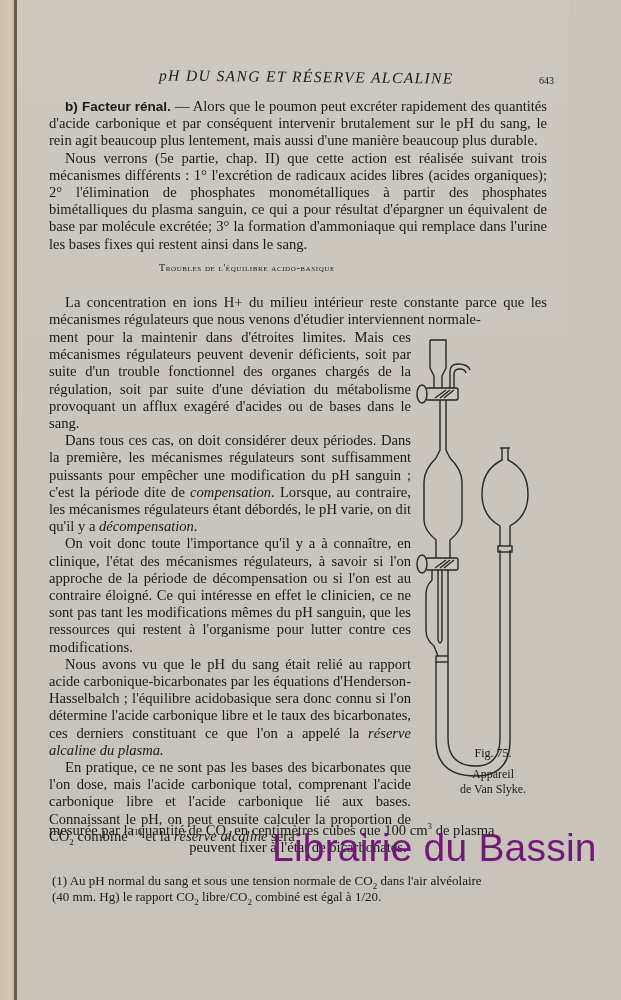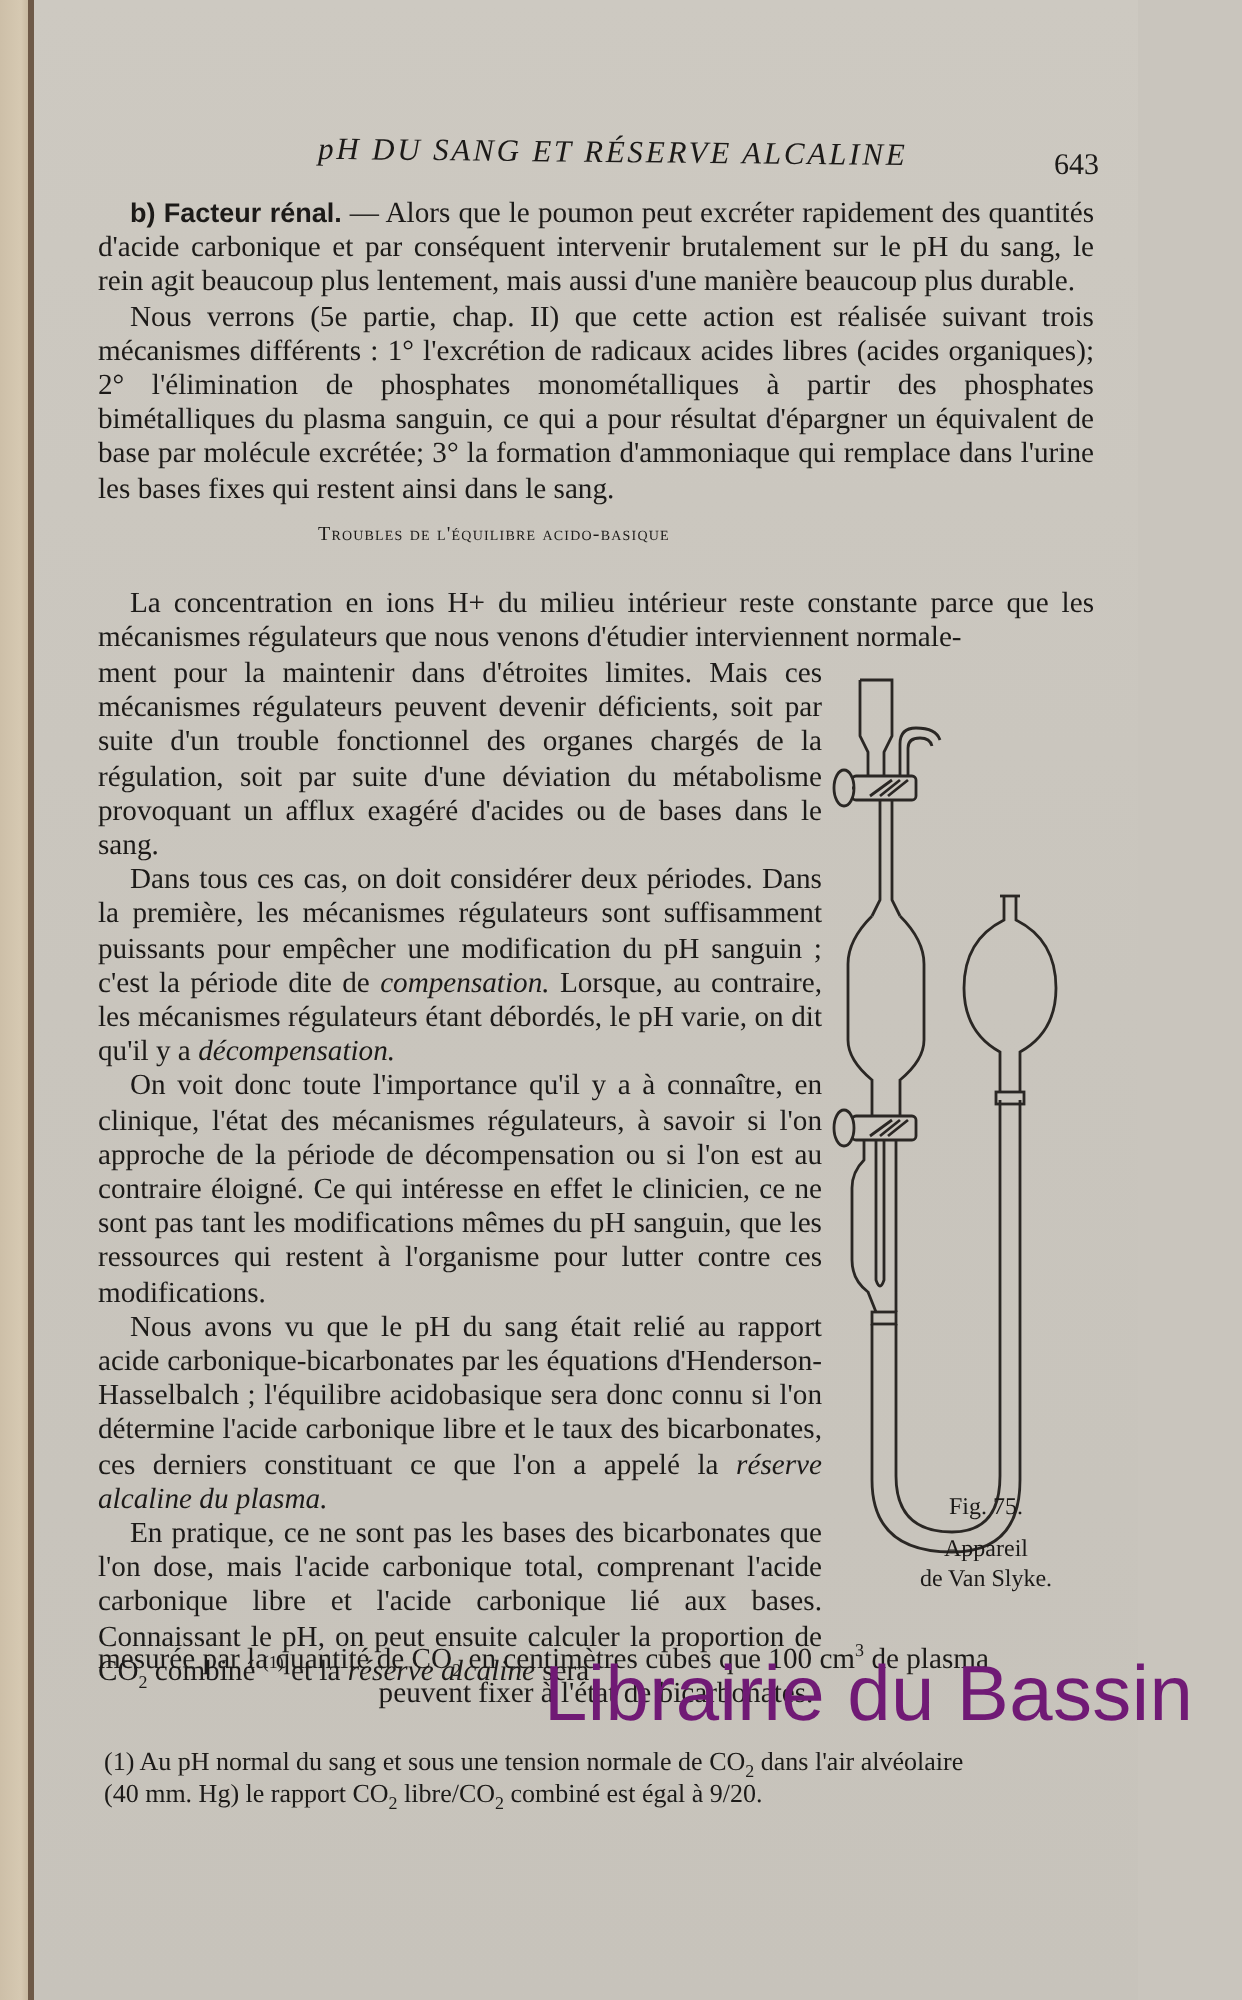--- a/index.html
+++ b/index.html
@@ -20,22 +20,22 @@
   .page {
     position:absolute; left:17px; top:0; width:552px; height:1000px;
     background:linear-gradient(180deg,#cdc9c1 0%,#c9c5bd 50%,#c7c3bb 100%);
   }
   .running-head {
     position:absolute; top:68px; left:142px;
     font-family:"Liberation Serif",serif; font-style:italic;
     font-size:15.5px; letter-spacing:1.4px; transform:rotate(0.6deg);
   }
   .page-number {
-    position:absolute; top:75px; left:510px;
-    font-family:"Liberation Serif",serif; font-size:15px;
+    position:absolute; top:75px; left:522px;
+    font-family:"Liberation Serif",serif; font-size:10px;
   }
   .block {
     position:absolute; left:32px; width:498px;
     font-family:"Liberation Serif",serif; font-size:14.6px; line-height:17.2px;
     text-align:justify;
   }
   .block p { margin:0; text-indent:16px; }
   .block p.noindent { text-indent:0; }
   .bold { font-family:"Liberation Sans",sans-serif; font-weight:bold; font-size:13.5px; }
   .section-title {
@@ -129,17 +129,17 @@
       <path d="M110 216 L110 196 Q92 186 92 164 Q92 140 112 130 L112 118 M120 216 L120 196 Q138 186 138 164 Q138 140 118 130 L118 118"></path>
       <path d="M110 118 L120 118"></path>
     </g>
   </svg>
 
   <div class="fig-caption" style="top:746px;">Fig. 75.</div>
   <div class="fig-caption" style="top:767px;">Appareil</div>
   <div class="fig-caption" style="top:782px;">de Van Slyke.</div>
 
   <div class="footnote">
-    <span>(1)</span><span> Au pH normal du sang et sous une tension normale de CO</span><sub>2</sub><span> dans l'air alvéolaire (40 mm. Hg) le rapport CO</span><sub>2</sub><span> libre/CO</span><sub>2</sub><span> combiné est égal à 9/20.</span>
+    <span>(1)</span><span> Au pH normal du sang et sous une tension normale de CO</span><sub>2</sub><span> dans l'air alvéolaire (40 mm. Hg) le rapport CO</span><sub>2</sub><span> libre/CO</span><sub>2</sub><span> combiné est égal à 1/20.</span>
   </div>
 </div>
 
 <div class="watermark">Librairie du Bassin</div>
 
 </body></html>

